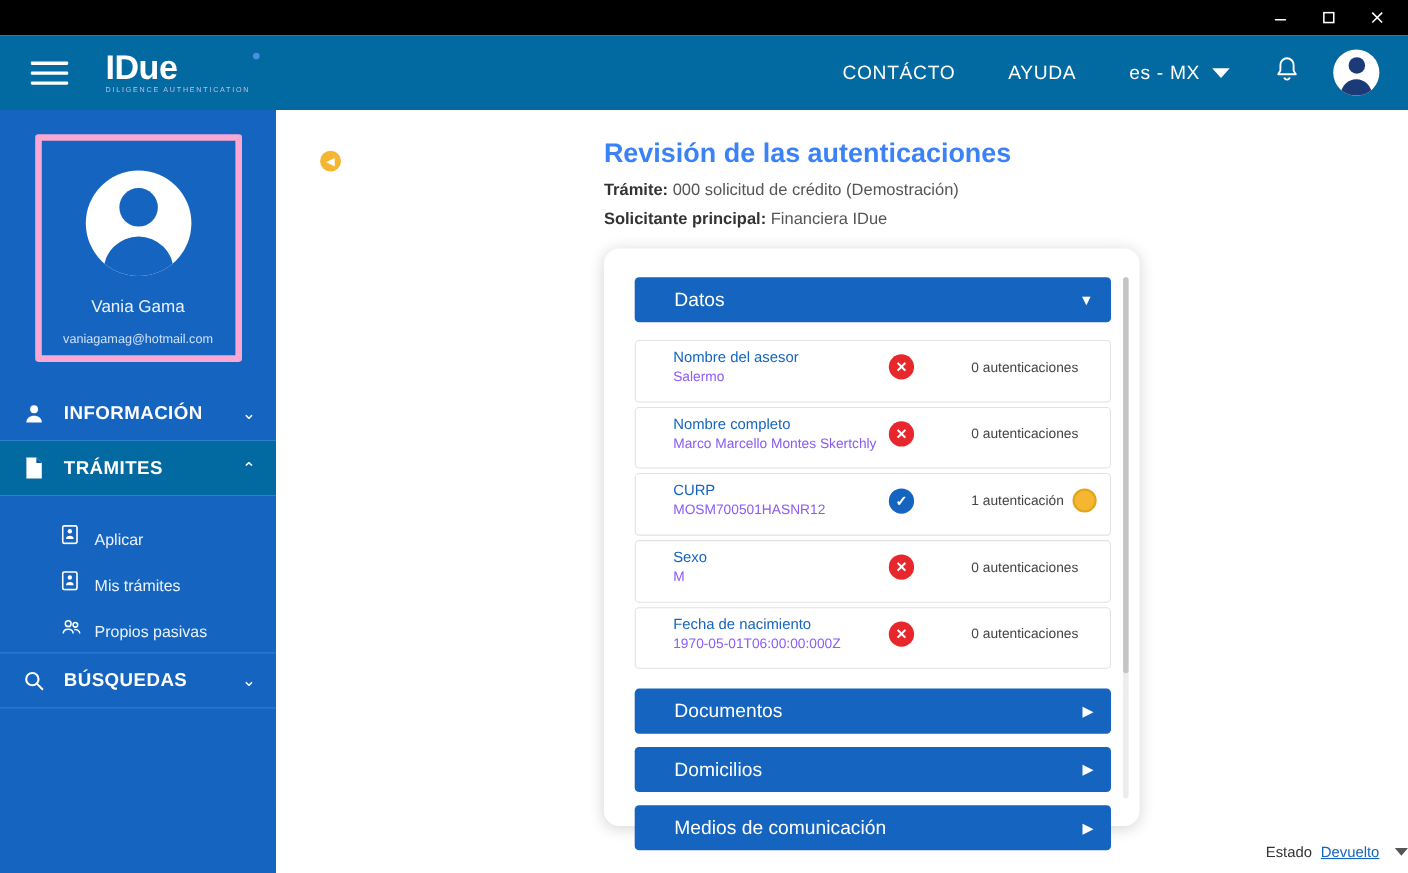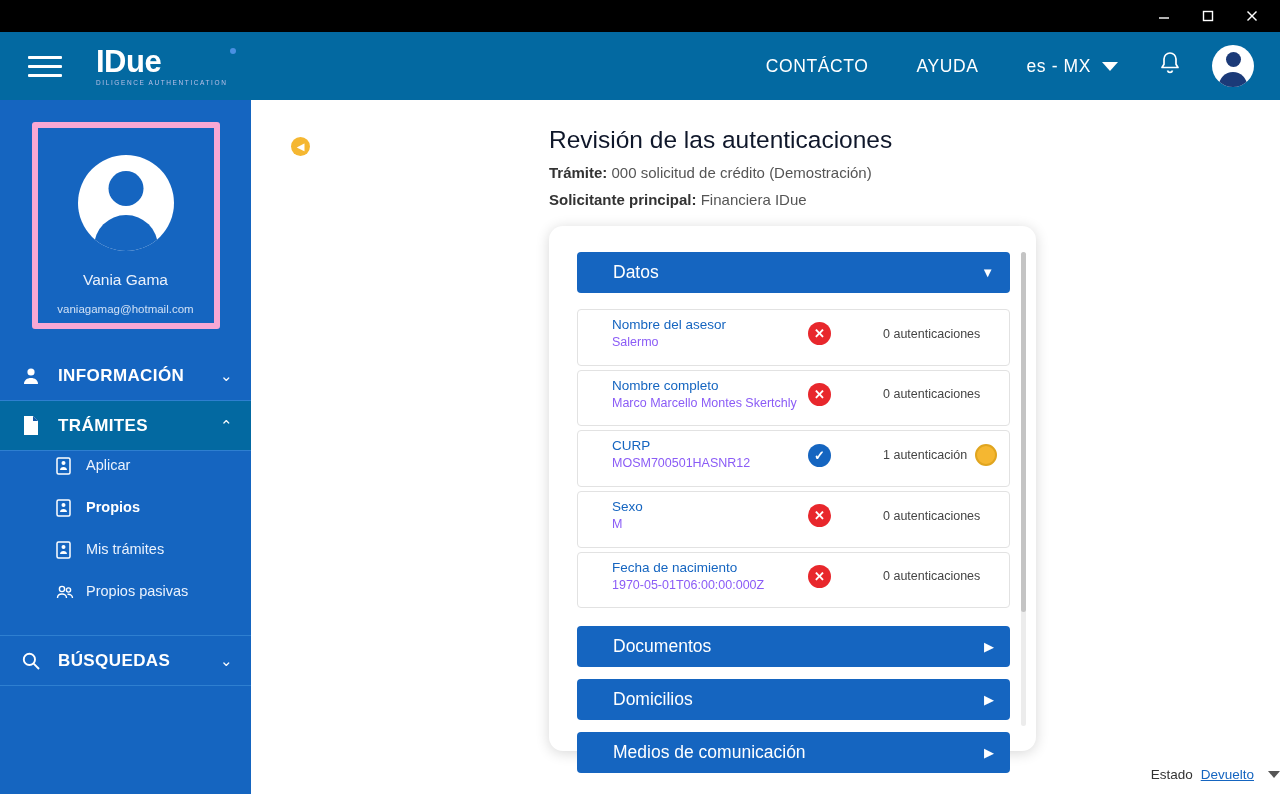--- a/index.html
+++ b/index.html
@@ -87,21 +87,21 @@
   .nav-group-head {
     height: 50px; display: flex; align-items: center; gap: 14px;
     padding: 0 18px; font-size: 17px; font-weight: bold; letter-spacing: 0.4px;
     border-bottom: 1px solid #2e7fd0; cursor: pointer;
   }
   .nav-group-head.active { background: #0369a1; }
   .nav-group-head .chev { margin-left: auto; font-size: 15px; font-weight: normal; }
   .nav-icon { width: 26px; display: flex; align-items: center; justify-content: center; }
   .subnav { background: #1565c0; padding: 6px 0 10px; border-bottom: 1px solid #2e7fd0; }
   .subnav-item {
-    height: 42px; display: flex; align-items: flex-start; gap: 14px;
+    height: 42px; display: flex; align-items: flex-end; gap: 14px;
     padding: 0 18px 0 52px; font-size: 14.5px; color: #eaf2fd; cursor: pointer;
     position: relative;
   }
   .subnav-item .sub-icon { position: absolute; left: 56px; }
   .subnav-item span.lbl { margin-left: 34px; }
   .subnav-item.selected span.lbl { font-weight: bold; color: #ffffff; }
   .logout {
     margin-top: auto; height: 58px; display: flex; align-items: center; gap: 16px;
     padding: 0 18px; font-size: 17px; font-weight: bold; letter-spacing: 0.4px;
     background: #1565c0; border-top: 1px solid #2e7fd0; cursor: pointer;
@@ -110,21 +110,21 @@
   .sidebar-foot { height: 54px; background: #1565c0; }
 
   
   .main { flex: 1; background: #ffffff; position: relative; }
   .collapse-btn {
     position: absolute; left: 40px; top: 37px; width: 19px; height: 19px; border-radius: 50%;
     background: #f5b731; color: #ffffff; font-size: 10px;
     display: flex; align-items: center; justify-content: center; cursor: pointer;
   }
   .content { padding-top: 26px; padding-left: 298px; }
-  .h1 { font-size: 24.5px; color: #0f172a; font-weight: normal; }
+  .h1 { font-size: 24.5px; color: #3b82f6; font-weight: bold; }
   .meta { margin-top: 10px; font-size: 15px; color: #444; }
   .meta b { color: #333; font-weight: bold; }
   .meta .v { color: #555; }
 
   .card {
     margin-top: 18px; width: 487px; background: #ffffff; border-radius: 14px;
     box-shadow: 0 2px 14px rgba(0,0,0,0.16);
     padding: 26px 26px 14px 28px; position: relative; height: 525px;
   }
   .section-bar {
@@ -258,30 +258,20 @@
         <div class="subnav-item">
           <span class="sub-icon">
             <svg width="15" height="18" viewBox="0 0 15 18">
                 <rect x="1" y="1" width="13" height="16" rx="1.5" fill="none" stroke="#fff" stroke-width="1.5"></rect>
                 <circle cx="7.5" cy="6" r="2" fill="#fff"></circle>
                 <path d="M4 13c0-2 1.6-3 3.5-3S11 11 11 13z" fill="#fff"></path>
               </svg>
           </span>
           <span class="lbl">Aplicar</span>
         </div>
-        <div class="subnav-item selected">
-          <span class="sub-icon">
-            <svg width="15" height="18" viewBox="0 0 15 18">
-                <rect x="1" y="1" width="13" height="16" rx="1.5" fill="none" stroke="#fff" stroke-width="1.5"></rect>
-                <circle cx="7.5" cy="6" r="2" fill="#fff"></circle>
-                <path d="M4 13c0-2 1.6-3 3.5-3S11 11 11 13z" fill="#fff"></path>
-              </svg>
-          </span>
-          <span class="lbl">Propios</span>
-        </div>
         <div class="subnav-item">
           <span class="sub-icon">
             <svg width="15" height="18" viewBox="0 0 15 18">
                 <rect x="1" y="1" width="13" height="16" rx="1.5" fill="none" stroke="#fff" stroke-width="1.5"></rect>
                 <circle cx="7.5" cy="6" r="2" fill="#fff"></circle>
                 <path d="M4 13c0-2 1.6-3 3.5-3S11 11 11 13z" fill="#fff"></path>
               </svg>
           </span>
           <span class="lbl">Mis trámites</span>
         </div>

